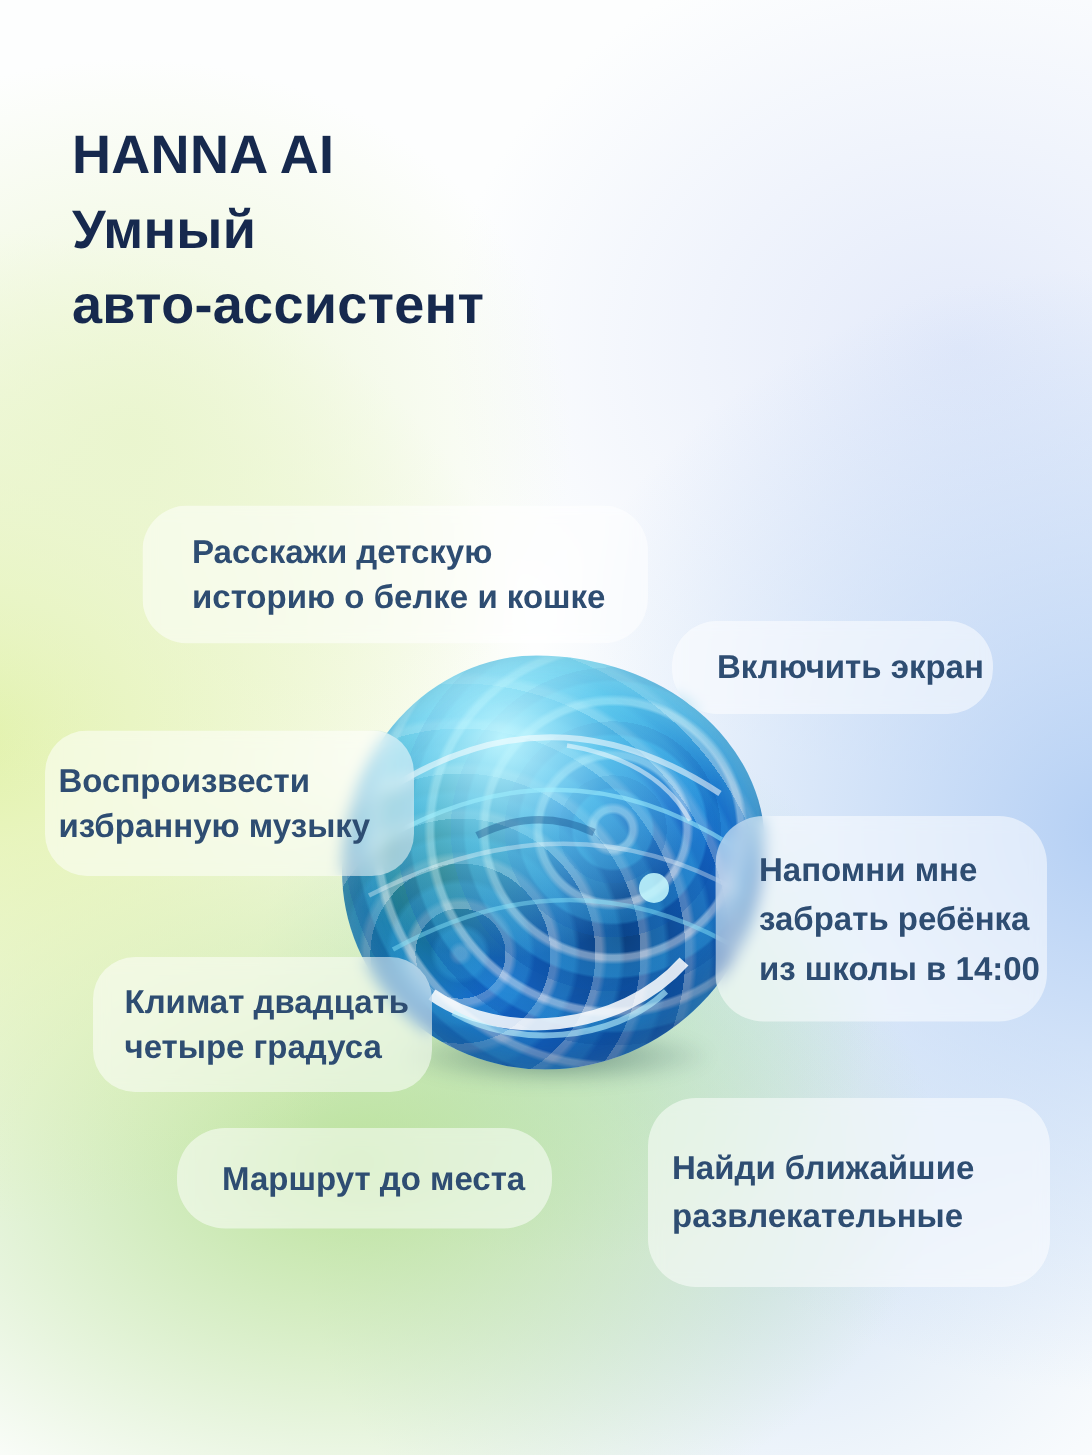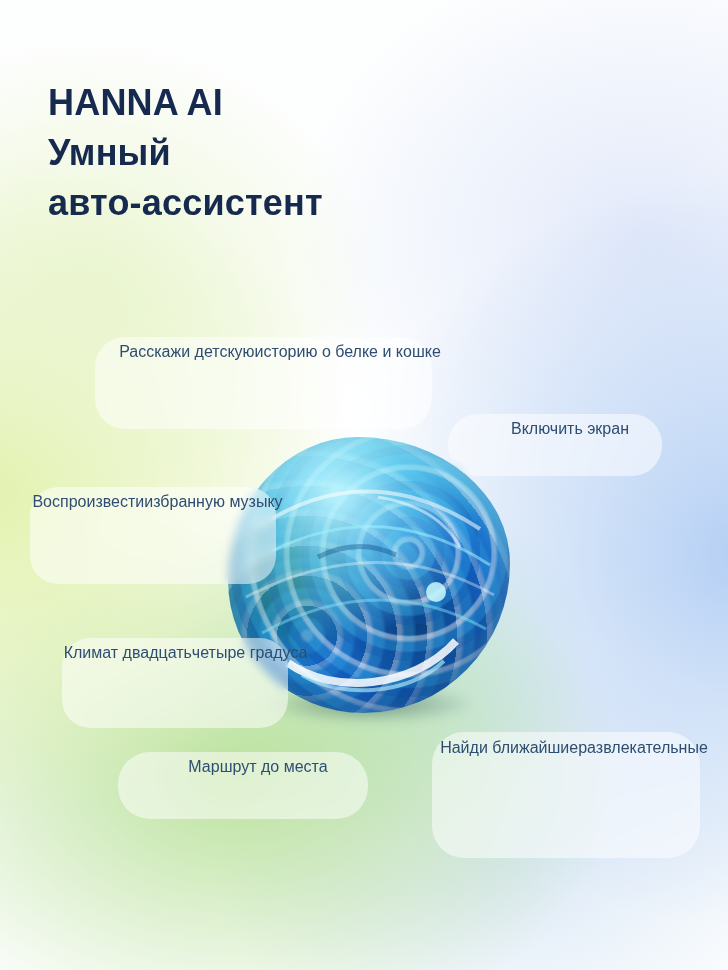--- a/index.html
+++ b/index.html
@@ -50,30 +50,30 @@
   }
   .orb svg{position:absolute;left:0;top:0;width:100%;height:100%;}
 
   
   .bubble{
     position:absolute;
     background:rgba(255,255,255,0.52);
     backdrop-filter:blur(5px);
     -webkit-backdrop-filter:blur(5px);
     color:#2e4d72;
-    font-size:16px;line-height:30px;font-weight:400;
-    display:flex;justify-content:center;
+    font-size:22px;line-height:30px;font-weight:700;
+    display:flex;flex-direction:column;justify-content:center;
     box-sizing:border-box;
   }
   .bubble .line{display:block;white-space:nowrap;}
   .b1{left:95px;top:337px;width:337px;height:92px;border-radius:30px;padding-left:33px;}
   .b2{left:448px;top:414px;width:214px;height:62px;border-radius:30px;padding-left:30px;}
   .b3{left:30px;top:487px;width:246px;height:97px;border-radius:28px;padding-left:9px;}
   .b4{left:477px;top:544px;width:221px;height:137px;border-radius:32px;padding-left:29px;line-height:33px;}
-  .b5{left:62px;top:638px;width:226px;height:90px;border-radius:28px;padding-left:21px;text-align:right;}
+  .b5{left:62px;top:638px;width:226px;height:90px;border-radius:28px;padding-left:21px;}
   .b6{left:118px;top:752px;width:250px;height:67px;border-radius:32px;padding-left:30px;}
   .b7{left:432px;top:732px;width:268px;height:126px;border-radius:32px;padding-left:16px;line-height:32px;}
 </style>
 </head>
 <body>
 
 <div class="canvas">
 
   <div class="title-block">
     <div class="title-line">HANNA AI</div>
@@ -104,20 +104,25 @@
 
   <div class="bubble b2">
     <span class="line">Включить экран</span>
   </div>
 
   <div class="bubble b3">
     <span class="line">Воспроизвести</span>
     <span class="line">избранную музыку</span>
   </div>
 
+  <div class="bubble b4">
+    <span class="line">Напомни мне</span>
+    <span class="line">забрать ребёнка</span>
+    <span class="line">из школы в 14:00</span>
+  </div>
 
   <div class="bubble b5">
     <span class="line">Климат двадцать</span>
     <span class="line">четыре градуса</span>
   </div>
 
   <div class="bubble b6">
     <span class="line">Маршрут до места</span>
   </div>
 

